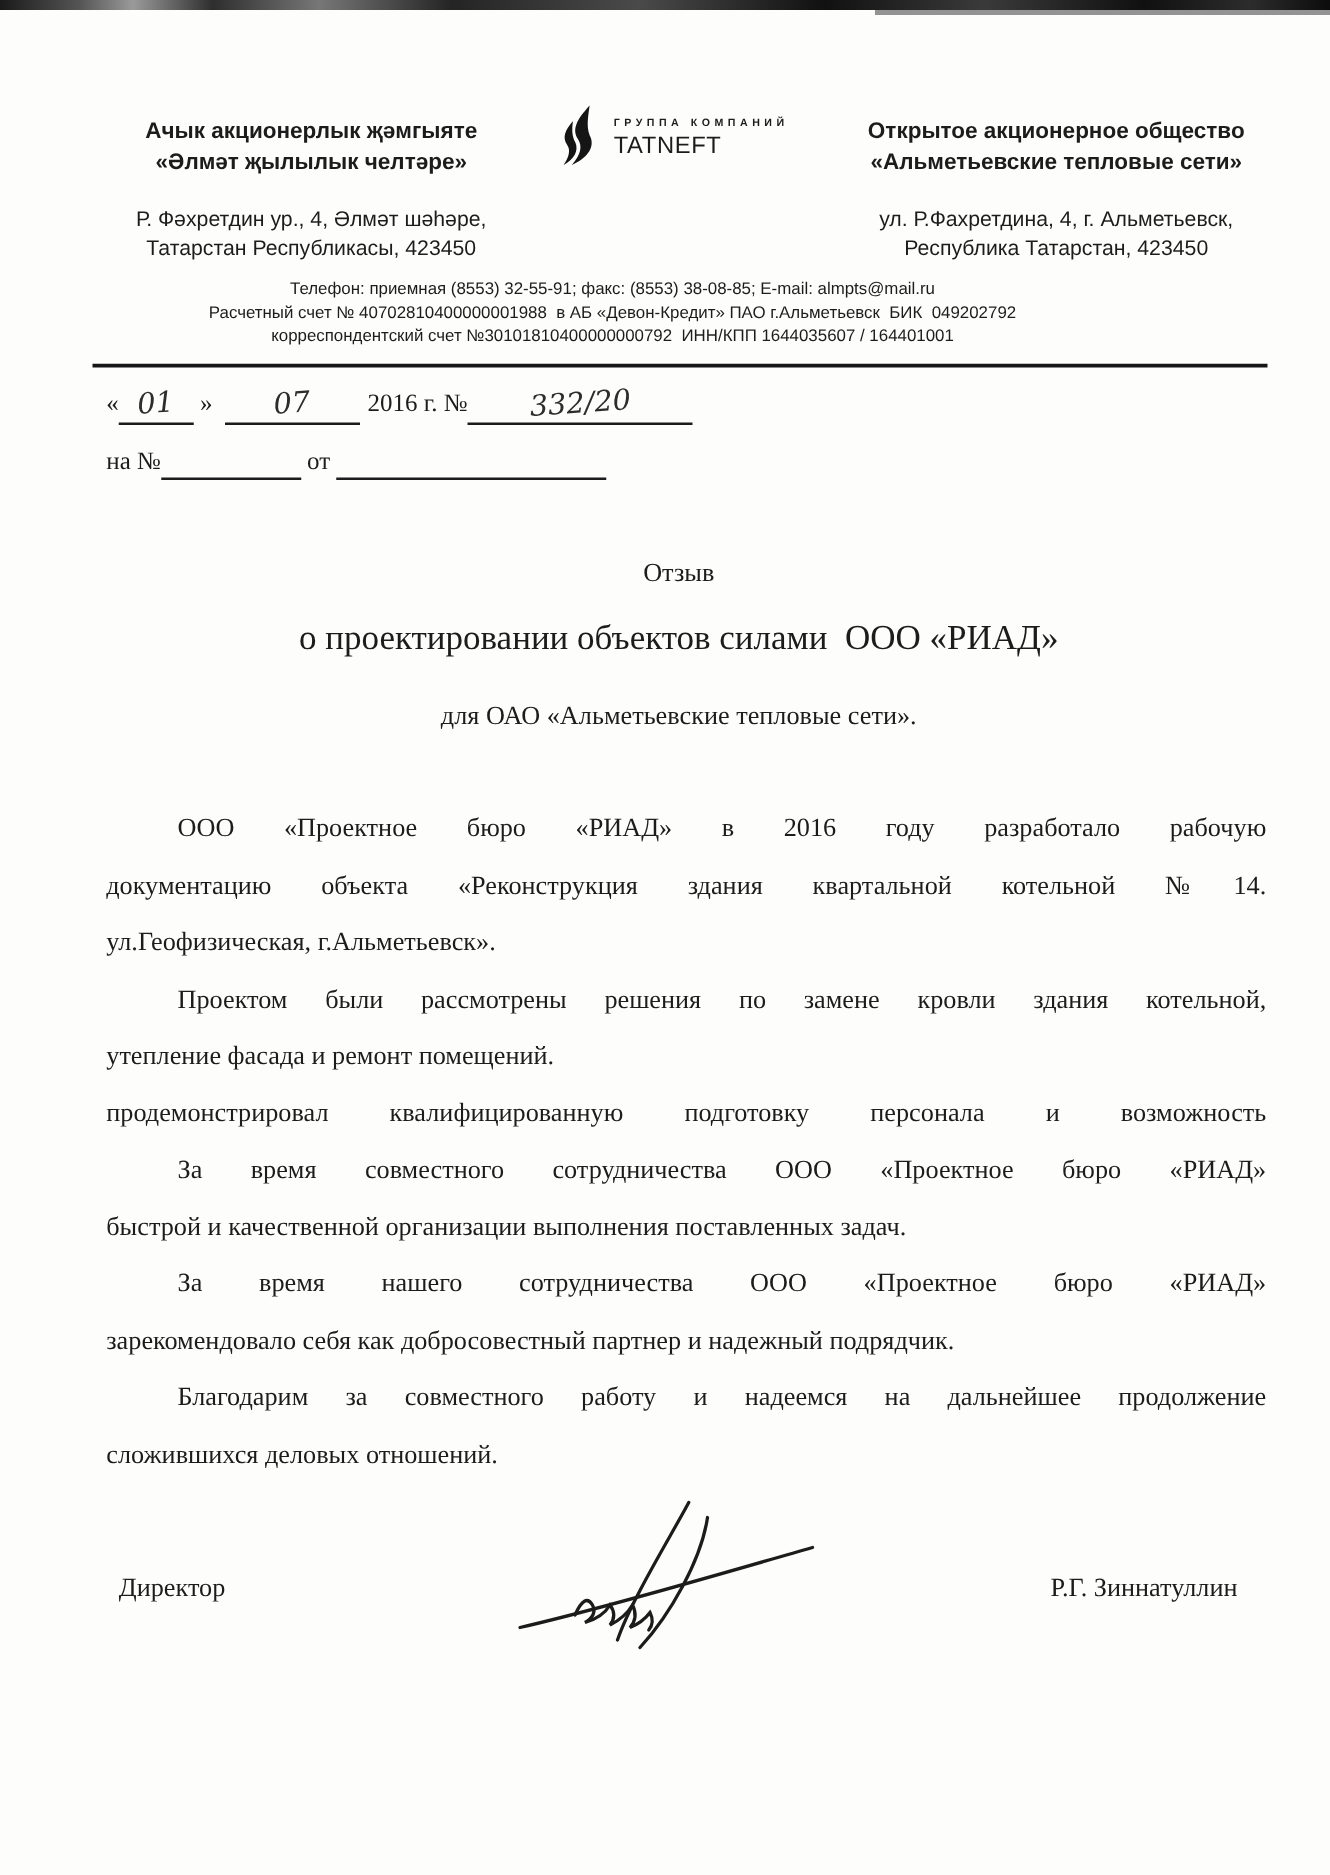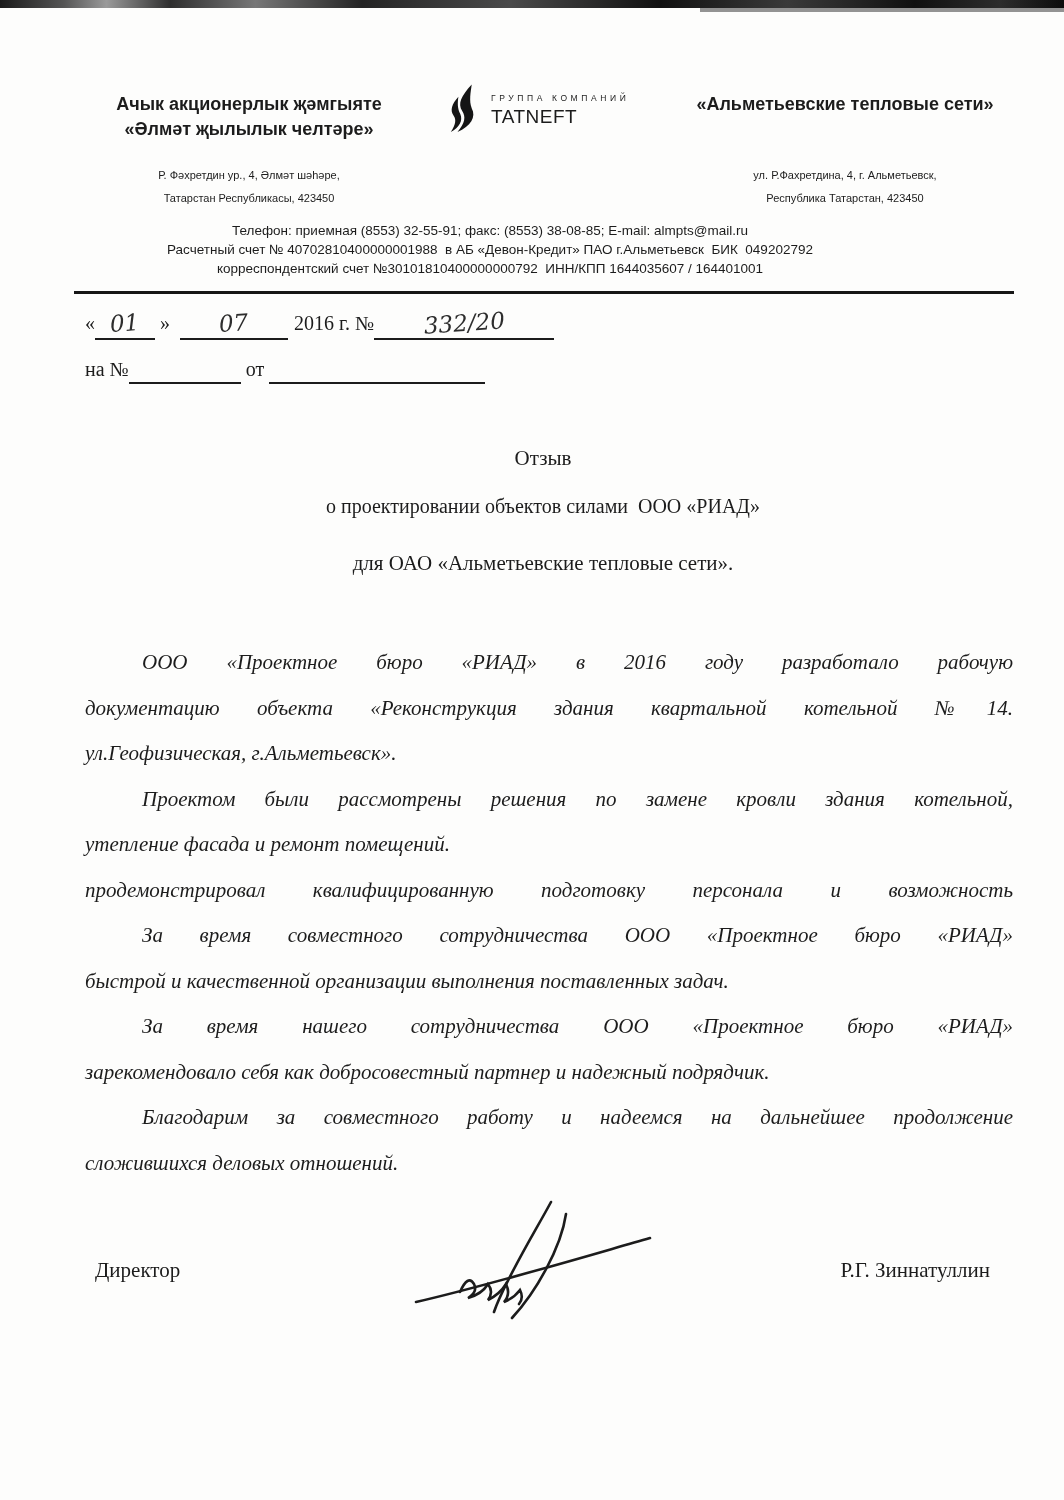--- a/index.html
+++ b/index.html
@@ -17,28 +17,28 @@
   .scan-strip{
     position:absolute;left:0;top:0;width:1064px;height:8px;
     background:linear-gradient(90deg,#1a1a1a 0%,#555 6%,#9a9a9a 10%,#2e2e2e 16%,#777 24%,#242424 34%,#4a4a4a 48%,#111 62%,#3a3a3a 74%,#101010 86%,#2c2c2c 94%,#0c0c0c 100%);
   }
   .scan-strip2{position:absolute;left:700px;top:8px;width:364px;height:4px;background:#3c3c3c;opacity:.55;}
 
   
   .org{position:absolute;text-align:center;font-weight:bold;font-size:18px;line-height:25px;}
   .org-left{left:58px;top:92px;width:382px;}
   .org-right{left:648px;top:92px;width:394px;}
-  .addr{position:absolute;text-align:center;font-size:11px;line-height:23px;}
+  .addr{position:absolute;text-align:center;font-size:17px;line-height:23px;}
   .addr-left{left:58px;top:164px;width:382px;}
   .addr-right{left:648px;top:164px;width:394px;}
 
   .logo{position:absolute;left:447px;top:84px;width:200px;height:58px;display:flex;align-items:flex-start;}
   .logo svg{flex:0 0 auto;}
   .logo-text{margin-left:6px;padding-top:9px;}
-  .logo-group{font-size:8.5px;font-weight:normal;letter-spacing:3.6px;white-space:nowrap;}
+  .logo-group{font-size:8.5px;font-weight:bold;letter-spacing:3.6px;white-space:nowrap;}
   .logo-brand{font-size:19px;font-weight:normal;letter-spacing:.5px;line-height:26px;margin-top:1px;}
 
   .contacts{position:absolute;left:0;top:221px;width:980px;text-align:center;font-size:13.5px;line-height:19px;}
   .contacts div{white-space:pre-wrap;}
 
   .rule{position:absolute;left:74px;top:291px;width:940px;height:3px;background:#161616;}
 
   
   .serif{font-family:"Liberation Serif",serif;}
   .ref1{position:absolute;left:85px;top:306px;font-size:20px;line-height:34px;white-space:nowrap;}
@@ -51,25 +51,25 @@
   .u-ot{width:216px;}
   .hand{
     font-family:"DejaVu Serif",serif;font-style:italic;
     font-size:23px;color:#2d2d2d;display:inline-block;
     transform:rotate(-4deg) translateY(-2px);
   }
 
   
   .title-wrap{position:absolute;left:79px;top:446px;width:928px;text-align:center;}
   .title-l1{font-size:21px;}
-  .title-l2{font-size:20px;margin-top:24px;white-space:pre-wrap;}
+  .title-l2{font-size:28px;margin-top:24px;white-space:pre-wrap;}
   .title-l3{font-size:21px;margin-top:33px;}
 
   
-  .body-wrap{position:absolute;left:85px;top:640px;width:928px;font-size:21px;font-style:italic;}
+  .body-wrap{position:absolute;left:85px;top:640px;width:928px;font-size:21px;}
   .bl{line-height:45.5px;text-align:justify;text-align-last:justify;}
   .bl.first{text-indent:57px;}
   .bl.last{text-align-last:left;}
 
   
   .sig-role{position:absolute;left:95px;top:1258px;font-size:21px;}
   .sig-name{position:absolute;right:74px;top:1258px;font-size:21px;text-align:left;}
   .sig-svg{position:absolute;left:398px;top:1196px;}
 </style>
 </head>
@@ -94,20 +94,21 @@
       <path fill="#151515" d="M26,0 C15,12 11,20 16,28 C20,34 19,41 11,50 C25,44 31,34 26,25 C23,17 25,8 26,0 Z"></path>
       <path fill="#151515" d="M12,13 C5,21 3,27 7,33 C10,37 9,43 4,50 C13,45 17,38 14,31 C11,26 11,19 12,13 Z"></path>
     </svg>
     <div class="logo-text">
       <div class="logo-group">ГРУППА КОМПАНИЙ</div>
       <div class="logo-brand">TATNEFT</div>
     </div>
   </div>
 
   <div class="org org-right">
+    <div>Открытое акционерное общество</div>
     <div>«Альметьевские тепловые сети»</div>
   </div>
   <div class="addr addr-right">
     <div>ул. Р.Фахретдина, 4, г. Альметьевск,</div>
     <div>Республика Татарстан, 423450</div>
   </div>
 
   <div class="contacts">
     <div>Телефон: приемная (8553) 32-55-91; факс: (8553) 38-08-85; E-mail: almpts@mail.ru</div>
     <div>Расчетный счет № 40702810400000001988  в АБ «Девон-Кредит» ПАО г.Альметьевск  БИК  049202792</div>

